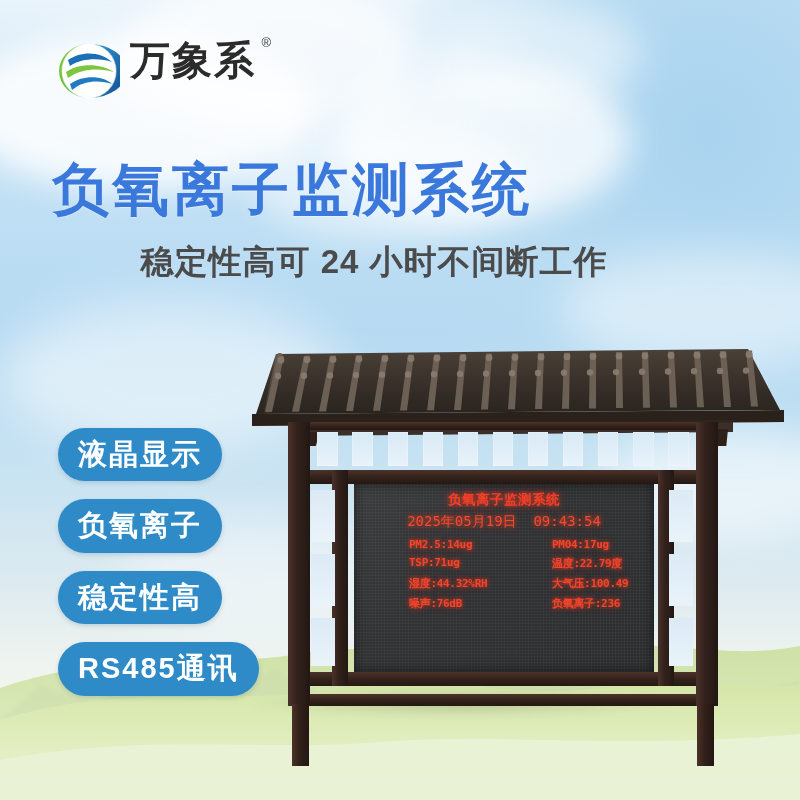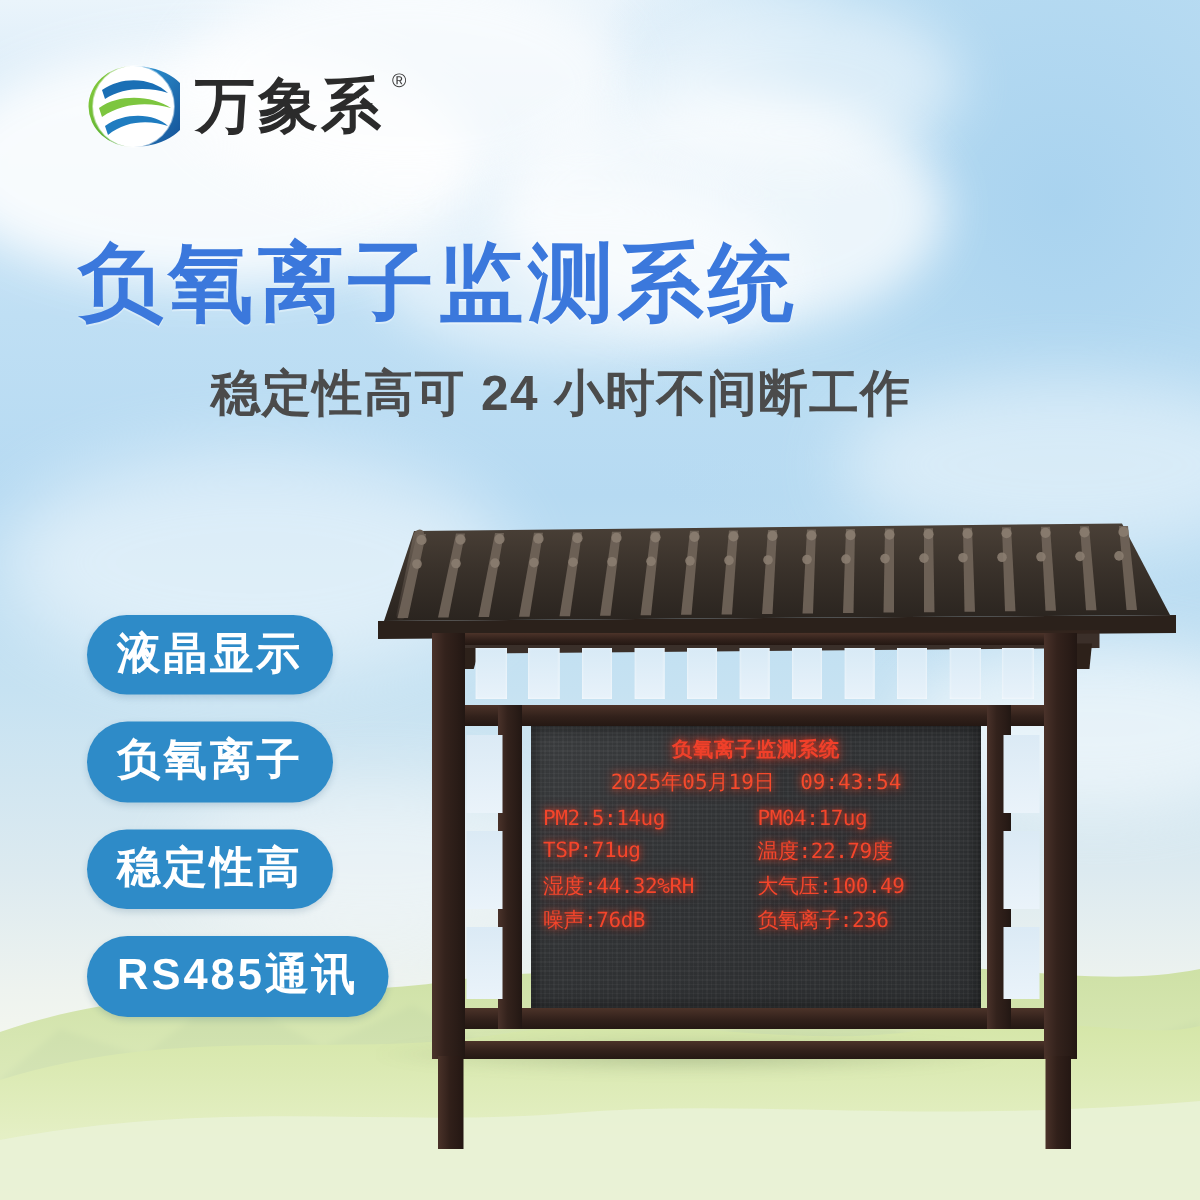--- a/index.html
+++ b/index.html
@@ -42,21 +42,21 @@
 
   
   .mtn{position:absolute;opacity:.45;filter:blur(2px);}
   .mtn svg{display:block;}
 
   
   .hills{position:absolute;left:0;bottom:0;width:800px;height:190px;}
   .hills svg{display:block;}
 
   
-  .logo-wrap{position:absolute;left:58px;top:40px;display:flex;align-items:center;gap:10px;}
+  .logo-wrap{position:absolute;left:58px;top:40px;display:flex;align-items:flex-start;gap:10px;}
   .logo-mark{width:62px;height:62px;position:relative;}
   .logo-text{
     font-size:40px;font-weight:bold;color:#2b2b2b;letter-spacing:2px;
     font-family:"Liberation Sans","DejaVu Sans",sans-serif;
     position:relative;line-height:1;
   }
   .logo-reg{
     position:absolute;top:-4px;right:-17px;font-size:13px;font-weight:normal;color:#3a3a3a;
   }
 
@@ -68,21 +68,21 @@
     text-shadow:0 1px 0 rgba(255,255,255,.35);
   }
   .subhead{
     position:absolute;left:54px;top:240px;width:640px;
     font-size:33px;font-weight:bold;color:#4b4b4b;letter-spacing:1px;
     white-space:nowrap;
     text-align:center;
   }
 
   
-  .badges{position:absolute;left:58px;top:410px;display:flex;flex-direction:column;gap:18px;}
+  .badges{position:absolute;left:58px;top:428px;display:flex;flex-direction:column;gap:18px;}
   .badge{
     background:#2e8bc8;color:#fff;border-radius:999px;
     padding:9px 20px;font-size:29px;font-weight:bold;letter-spacing:2px;
     box-shadow:0 2px 5px rgba(20,70,110,.18);
     display:inline-block;width:max-content;
     white-space:nowrap;line-height:1.22;
   }
 
   
   #kiosk{position:absolute;left:228px;top:336px;width:565px;height:375px;}
@@ -125,23 +125,24 @@
   }
   .led-datetime{
     text-align:center;color:#f54a2c;font-size:14px;font-weight:normal;margin-top:4px;
     text-shadow:0 0 5px rgba(245,70,40,.85),0 0 10px rgba(240,40,20,.45);
   }
   .led-grid{
     margin-top:7px;padding:0 8px;
     display:grid;grid-template-columns:1fr 1fr;row-gap:5px;column-gap:2px;
   }
   .led-cell{
-    color:#f4452b;font-size:14px;font-weight:normal;letter-spacing:-.3px;
+    color:#f4452b;font-size:11px;font-weight:bold;letter-spacing:-.3px;
     text-shadow:0 0 4px rgba(244,60,35,.8),0 0 9px rgba(235,40,20,.4);
     white-space:nowrap;
+    margin-left:47px;
   }
 
   
   .lattice{position:absolute;top:62px;width:44px;height:188px;}
   .lat-open{
     position:absolute;left:9px;width:24px;
     background:linear-gradient(to bottom,#dbeaf5,#eaf3fa);
   }
 
   

